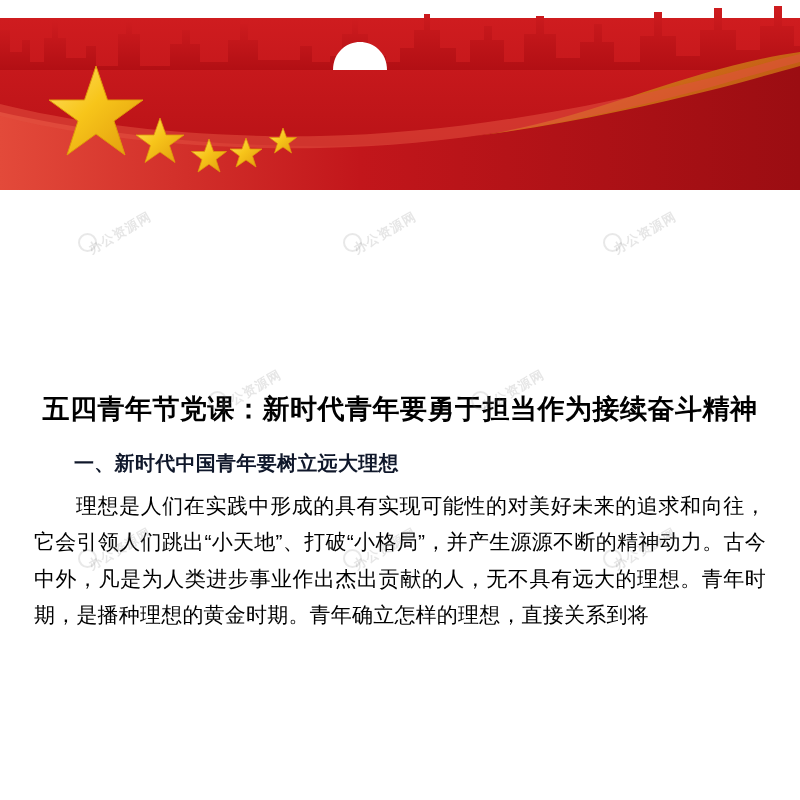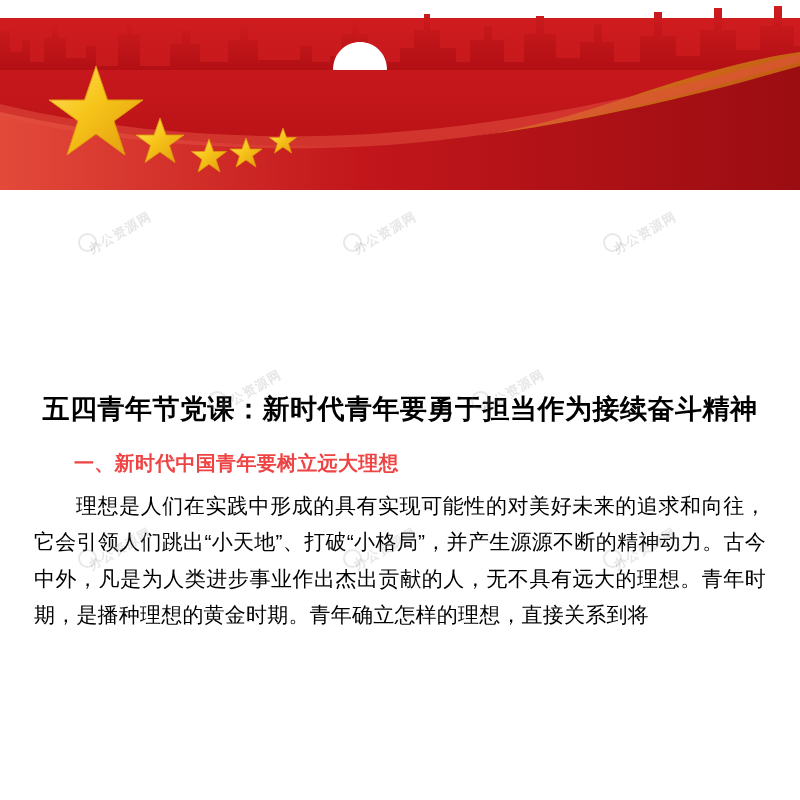--- a/index.html
+++ b/index.html
@@ -45,21 +45,21 @@
     text-align: center;
     color: #000000;
     letter-spacing: 0.5px;
     font-family: "Liberation Sans", sans-serif;
   }
   .section-heading {
     margin: 20px 0 0 0;
     font-size: 20px;
     line-height: 1.5;
     font-weight: bold;
-    color: #ef4444;
+    color: #0f172a;
     text-indent: 40px;
     letter-spacing: 0.3px;
   }
   .para {
     margin: 10px 0 8px 0;
     font-size: 21px;
     line-height: 1.72;
     color: #000000;
     text-indent: 42px;
     text-align: justify;

